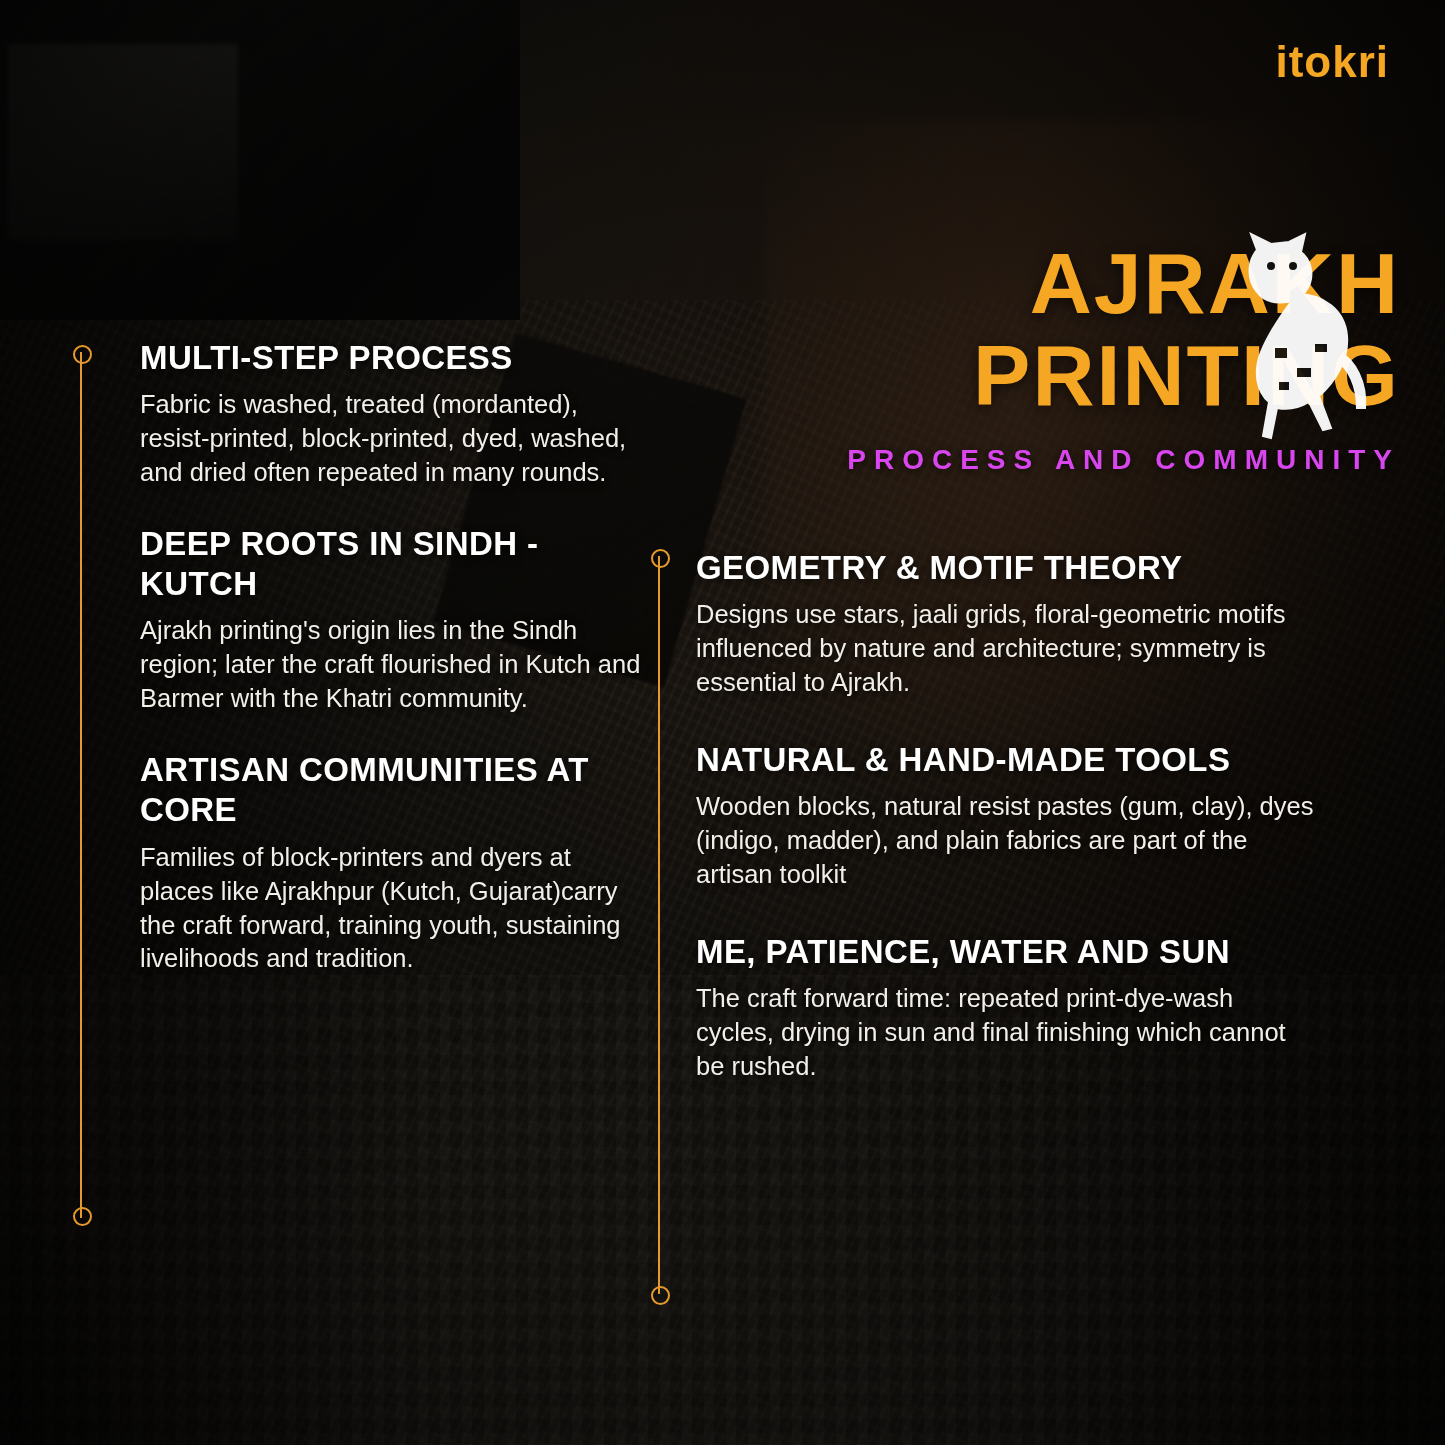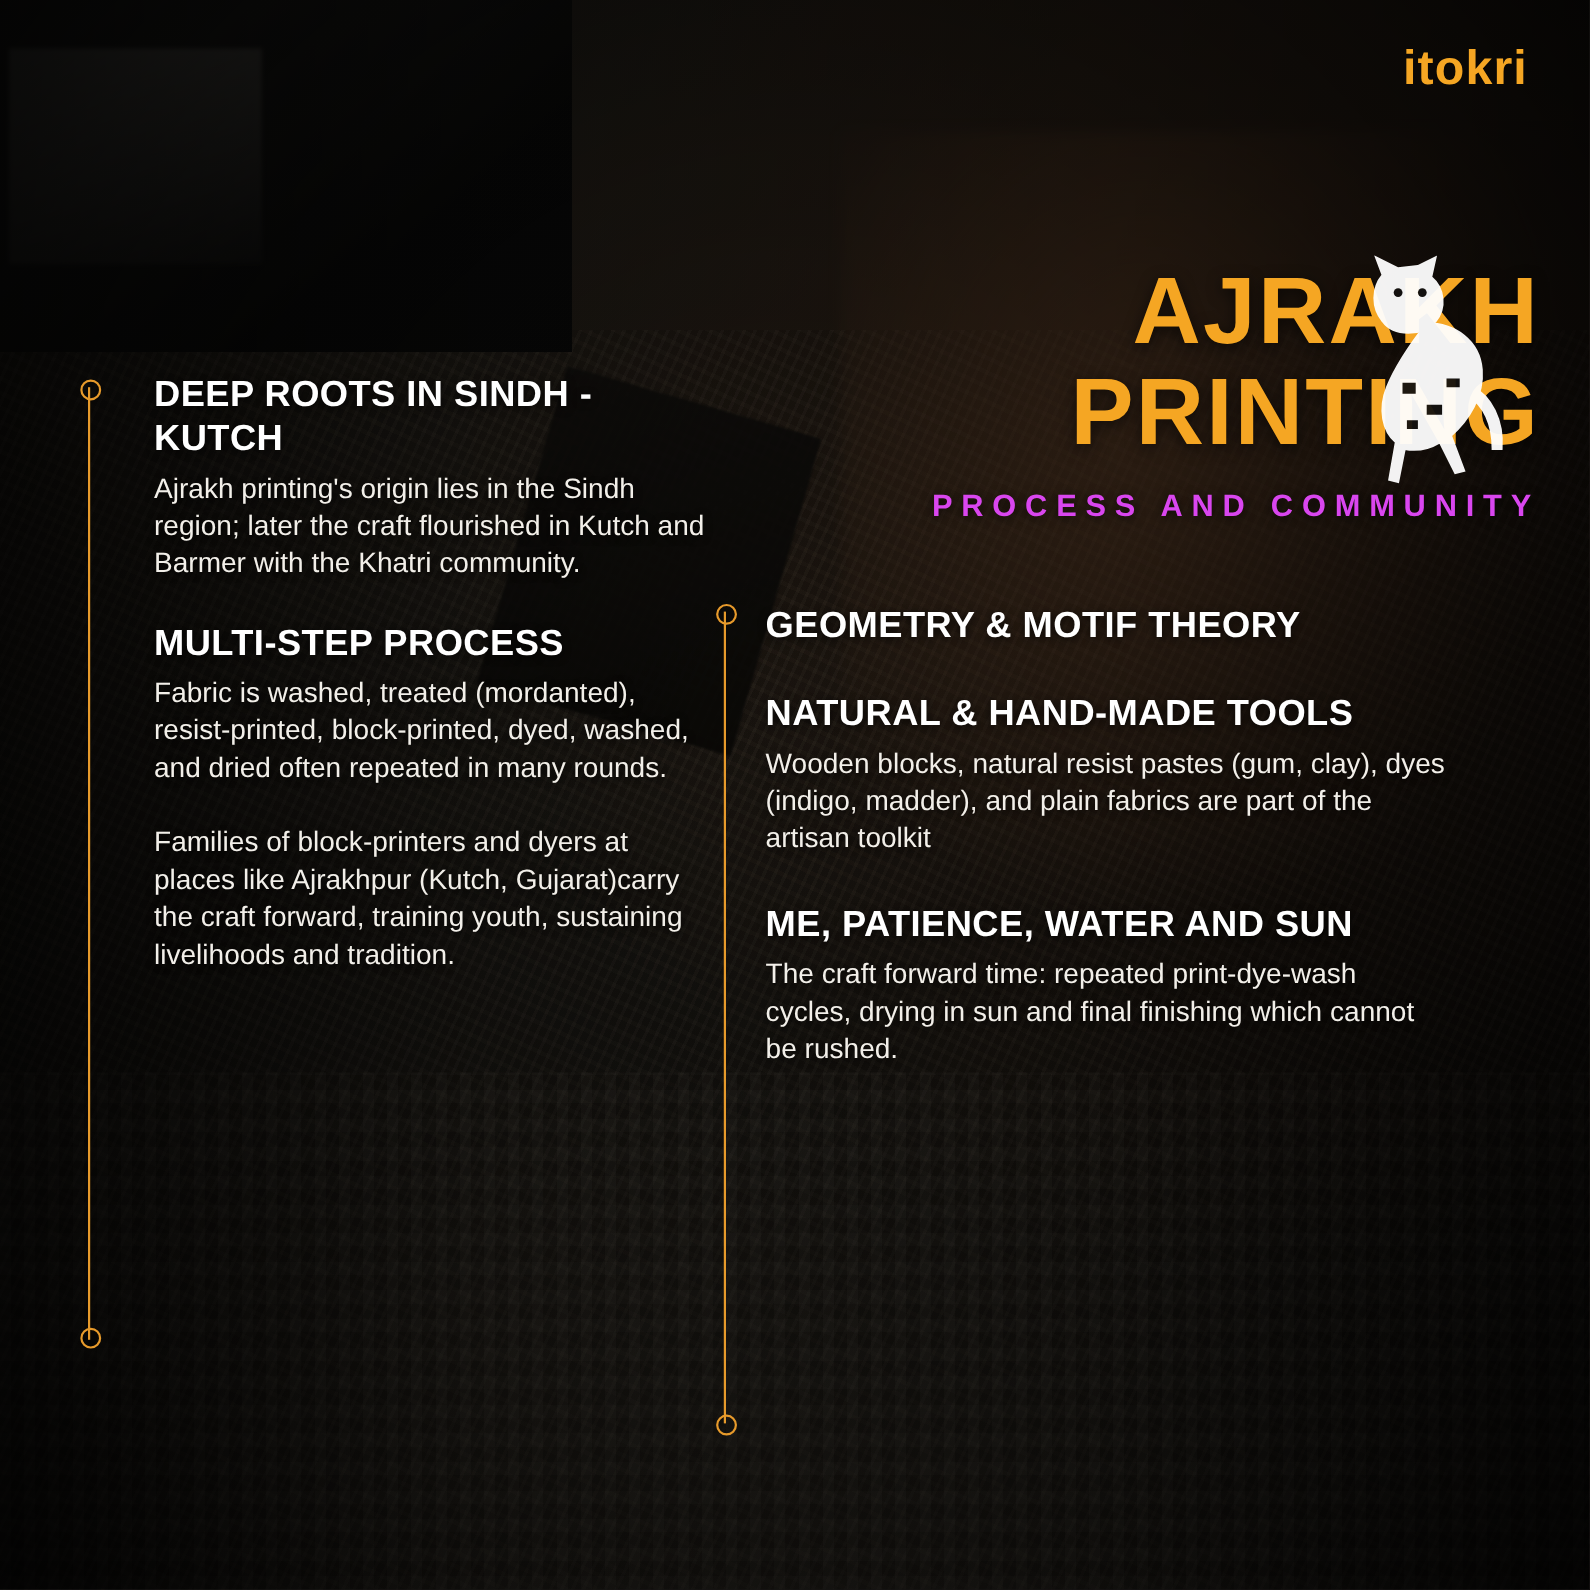--- a/index.html
+++ b/index.html
@@ -218,35 +218,37 @@
 
     <div class="rail left"></div>
     <div class="rail right"></div>
     <div class="dot l-top"></div>
     <div class="dot l-bot"></div>
     <div class="dot r-top"></div>
     <div class="dot r-bot"></div>
 
     <div class="col left">
       <div class="sec">
+        <h3>MULTI-STEP PROCESS</h3>
+        <p>Fabric is washed, treated (mordanted), resist-printed, block-printed, dyed, washed, and dried often repeated in many rounds.</p>
+      </div>
+      <div class="sec">
         <h3>DEEP ROOTS IN SINDH - KUTCH</h3>
         <p>Ajrakh printing's origin lies in the Sindh region; later the craft flourished in Kutch and Barmer with the Khatri community.</p>
       </div>
       <div class="sec">
-        <h3>MULTI-STEP PROCESS</h3>
-        <p>Fabric is washed, treated (mordanted), resist-printed, block-printed, dyed, washed, and dried often repeated in many rounds.</p>
-      </div>
-      <div class="sec">
+        <h3>ARTISAN COMMUNITIES AT CORE</h3>
         <p>Families of block-printers and dyers at places like Ajrakhpur (Kutch, Gujarat)carry the craft forward, training youth, sustaining livelihoods and tradition.</p>
       </div>
     </div>
 
     <div class="col right">
       <div class="sec">
         <h3>GEOMETRY &amp; MOTIF THEORY</h3>
+        <p>Designs use stars, jaali grids, floral-geometric motifs influenced by nature and architecture; symmetry is essential to Ajrakh.</p>
       </div>
       <div class="sec">
         <h3>NATURAL &amp; HAND-MADE TOOLS</h3>
         <p>Wooden blocks, natural resist pastes (gum, clay), dyes (indigo, madder), and plain fabrics are part of the artisan toolkit</p>
       </div>
       <div class="sec">
         <h3>ME, PATIENCE, WATER AND SUN</h3>
         <p>The craft forward time: repeated print-dye-wash cycles, drying in sun and final finishing which cannot be rushed.</p>
       </div>
     </div>

